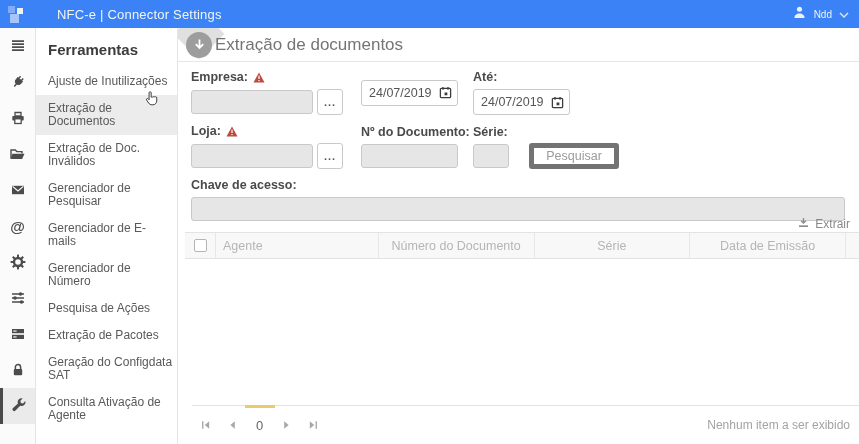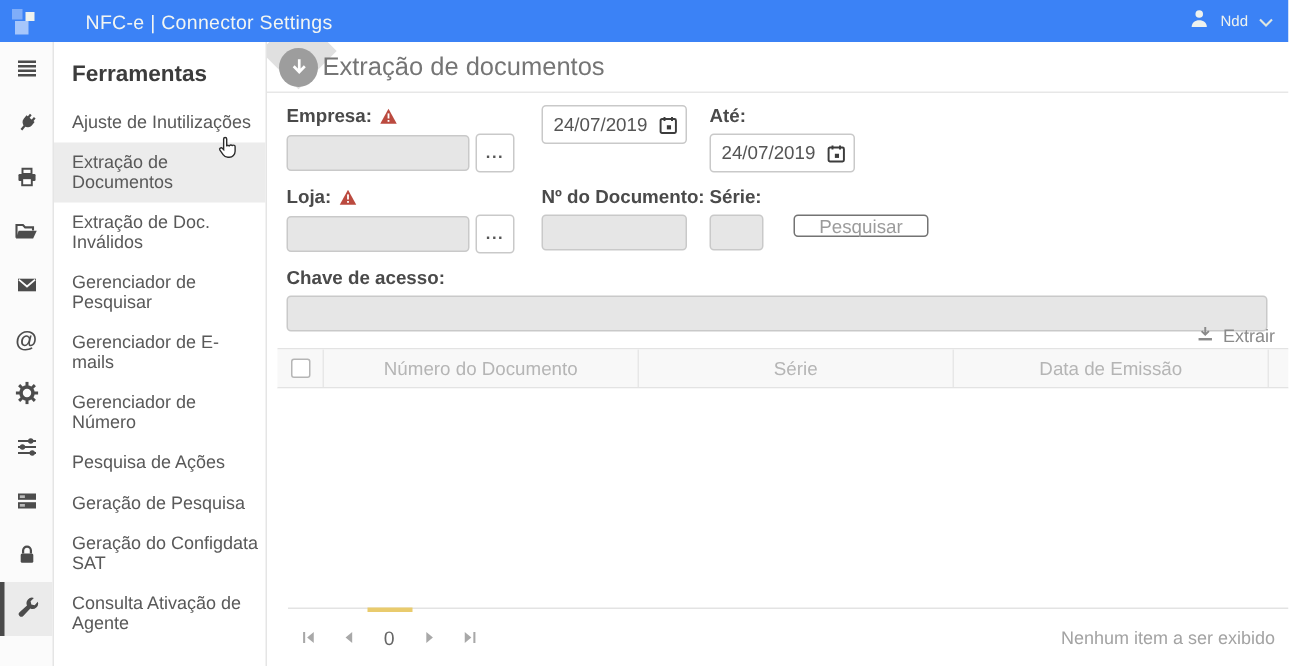--- a/index.html
+++ b/index.html
@@ -35,32 +35,32 @@
 
   
   .main { flex:1; display:flex; flex-direction:column; position:relative; background:#fff; }
   .page-header { height:34px; border-bottom:1px solid #e7e7e7; position:relative; overflow:hidden; flex:none; }
   .ph-diamond { position:absolute; left:3px; top:-12px; width:36px; height:36px; background:#e0e0e0; transform:rotate(45deg); }
   .ph-circle { position:absolute; left:8px; top:4px; width:26px; height:26px; border-radius:50%; background:#9d9d9d; display:flex; align-items:center; justify-content:center; }
   .page-title { position:absolute; left:37px; top:7px; font-size:17px; color:#757575; }
 
   
   .form { padding:8px 14px 0 13px; flex:none; height:142px; }
-  .frow { display:flex; align-items:flex-start; margin-bottom:9px; }
+  .frow { display:flex; align-items:center; margin-bottom:9px; }
   .fgroup { display:flex; flex-direction:column; }
   .flabel { font-size:12.5px; font-weight:700; color:#4a4a4a; margin-bottom:5px; white-space:nowrap; display:flex; align-items:center; gap:5px; height:14px; }
   .warn { display:inline-flex; }
   input.txt { height:24px; border:1px solid #c9c9c9; border-radius:3px; padding:0 6px; font:12.5px "Liberation Sans",sans-serif; color:#555; background:#fff; outline:none; }
   input.txt:disabled { background:#e6e6e6; }
   .inline { flex-direction:row; align-items:center; gap:4px; }
   .dots-btn { width:26px; height:26px; background:#fff; border:1px solid #c9c9c9; border-radius:3px; color:#555; font-weight:700; font-size:11px; letter-spacing:1px; cursor:pointer; line-height:1; }
   .datebox { width:97px; height:26px; border:1px solid #c9c9c9; border-radius:3px; display:flex; align-items:center; background:#fff; padding:0 5px 0 7px; }
   .datebox input { border:0; width:66px; font:12.5px "Liberation Sans",sans-serif; color:#555; outline:none; background:transparent; }
   .datebox .cal { margin-left:auto; cursor:pointer; display:flex; }
-  .search-btn { width:90px; height:15px; background:#fff; border:1px solid #737373; border-radius:3px; color:#9b9b9b; font:12.5px "Liberation Sans",sans-serif; cursor:pointer; }
+  .search-btn { width:90px; height:26px; background:#fff; border:5px solid #737373; border-radius:3px; color:#9b9b9b; font:12.5px "Liberation Sans",sans-serif; cursor:pointer; }
   .g-emp { margin-right:18px; }
   .g-data { margin-right:15px; }
   .g-num { width:97px; margin-right:15px; }
   .g-serie { width:36px; }
   .g-btn { margin-left:20px; }
   .spacer-label { height:14px; margin-bottom:5px; }
   .chave-input { width:100%; }
 
   
   .grid-toolbar { height:28px; display:flex; align-items:flex-end; justify-content:flex-end; padding-right:9px; flex:none; }
@@ -196,21 +196,21 @@
 
   <div class="sidebar">
     <div class="sidebar-title">Ferramentas</div>
     <div class="side-item">Ajuste de Inutilizações</div>
     <div class="side-item active">Extração de Documentos</div>
     <div class="side-item">Extração de Doc. Inválidos</div>
     <div class="side-item">Gerenciador de Pesquisar</div>
     <div class="side-item">Gerenciador de E-mails</div>
     <div class="side-item">Gerenciador de Número</div>
     <div class="side-item">Pesquisa de Ações</div>
-    <div class="side-item">Geração de Pesquisa</div>
+    <div class="side-item">Extração de Pacotes</div>
     <div class="side-item">Geração do Configdata SAT</div>
     <div class="side-item">Consulta Ativação de Agente</div>
     <span class="cursor-ptr">
       <svg width="17" height="19" viewBox="0 0 24 26">
           <path d="M10 2c.8 0 1.5.6 1.5 1.4v6.3l1-.2c.5-.1 1 0 1.4.3.3-.4.7-.7 1.2-.8.6-.1 1.2.1 1.6.5.3-.2.6-.4 1-.4.9-.1 1.7.6 1.7 1.5v4.3c0 3-2.4 5.6-5.5 5.6h-1.3c-1.8 0-3.5-.9-4.5-2.4l-3-4.3c-.4-.6-.3-1.5.3-1.9.6-.4 1.4-.4 1.9.1l1.3 1.3V3.4C8.6 2.6 9.2 2 10 2z" fill="#fff" stroke="#2b2b2b" stroke-width="1.3"></path>
         </svg>
     </span>
   </div>
 
   <div class="main">
@@ -320,20 +320,21 @@
         </span>
         <span>Extrair</span>
       </span>
     </div>
 
     <div class="grid">
       <div class="thead">
         <div class="th th-check">
           <span class="checkbox"></span>
         </div>
+        <div class="th th-agente">Agente</div>
         <div class="th">Número do Documento</div>
         <div class="th">Série</div>
         <div class="th">Data de Emissão</div>
         <div class="th th-end"></div>
       </div>
       <div class="tbody"></div>
       <div class="pager">
         <span class="pg-btn">
           <svg width="11" height="12" viewBox="0 0 12 12">
               <path d="M3 2v8" stroke="#a8a8a8" stroke-width="1.5"></path>

